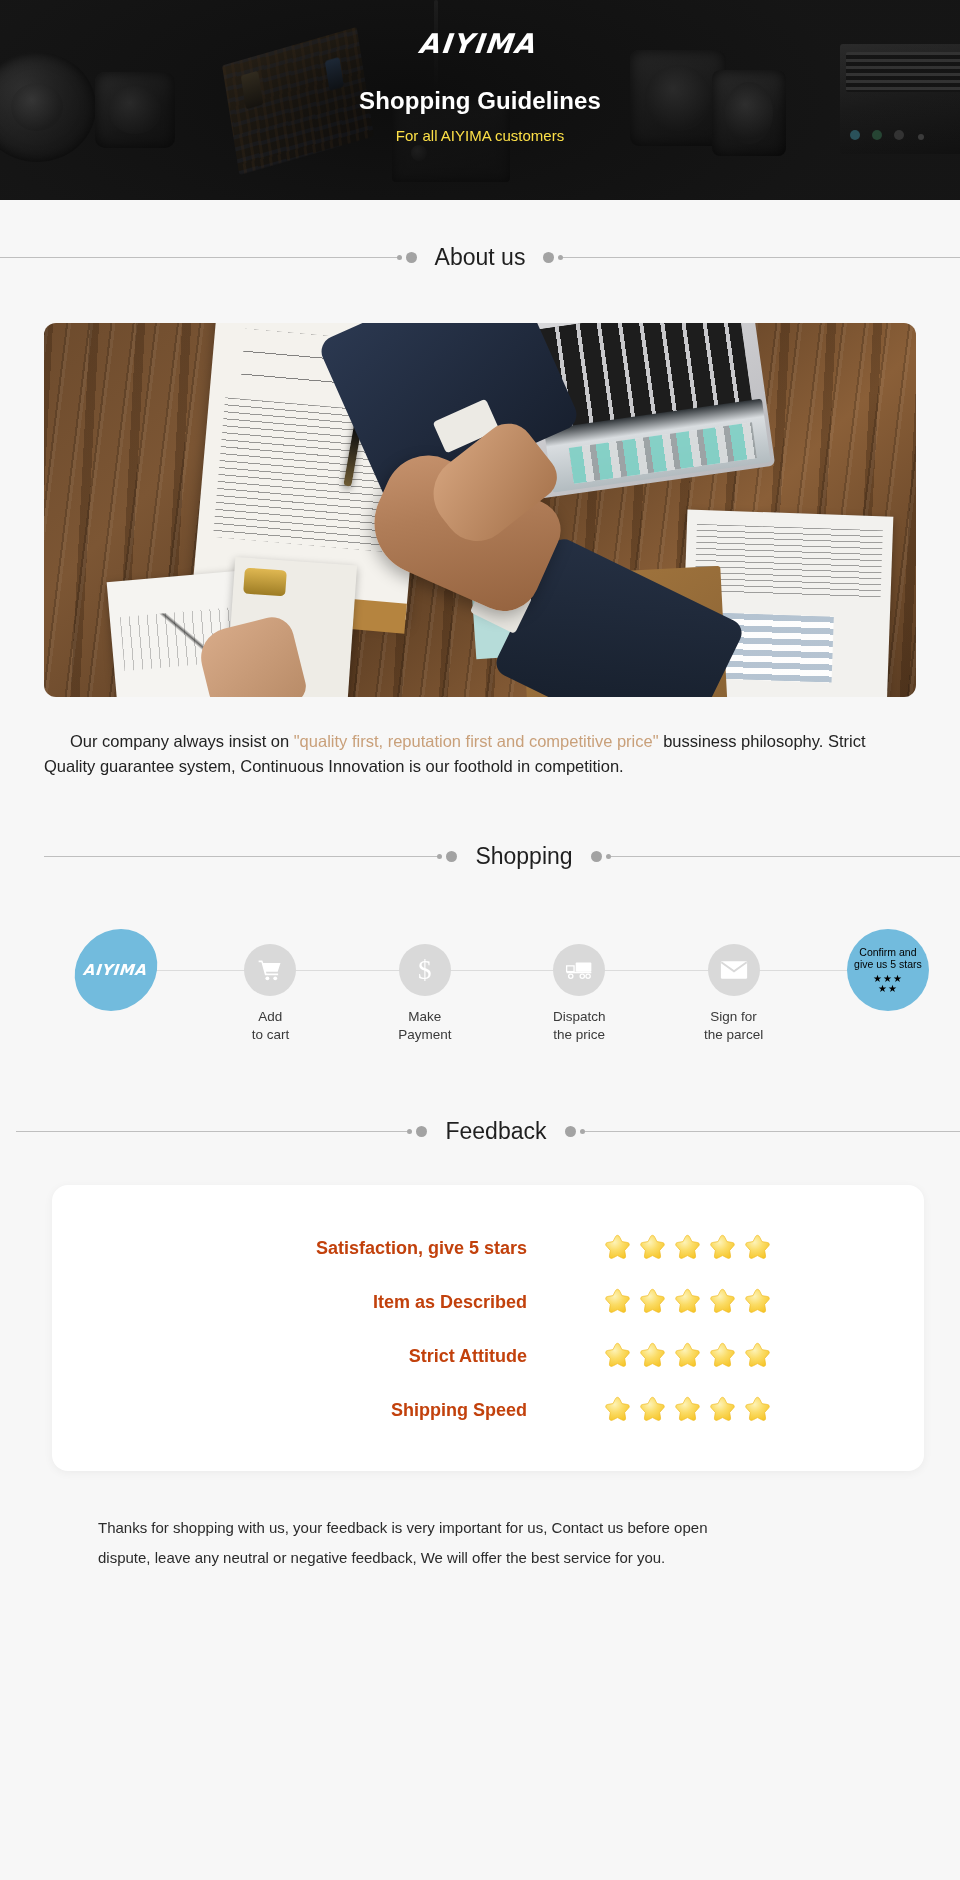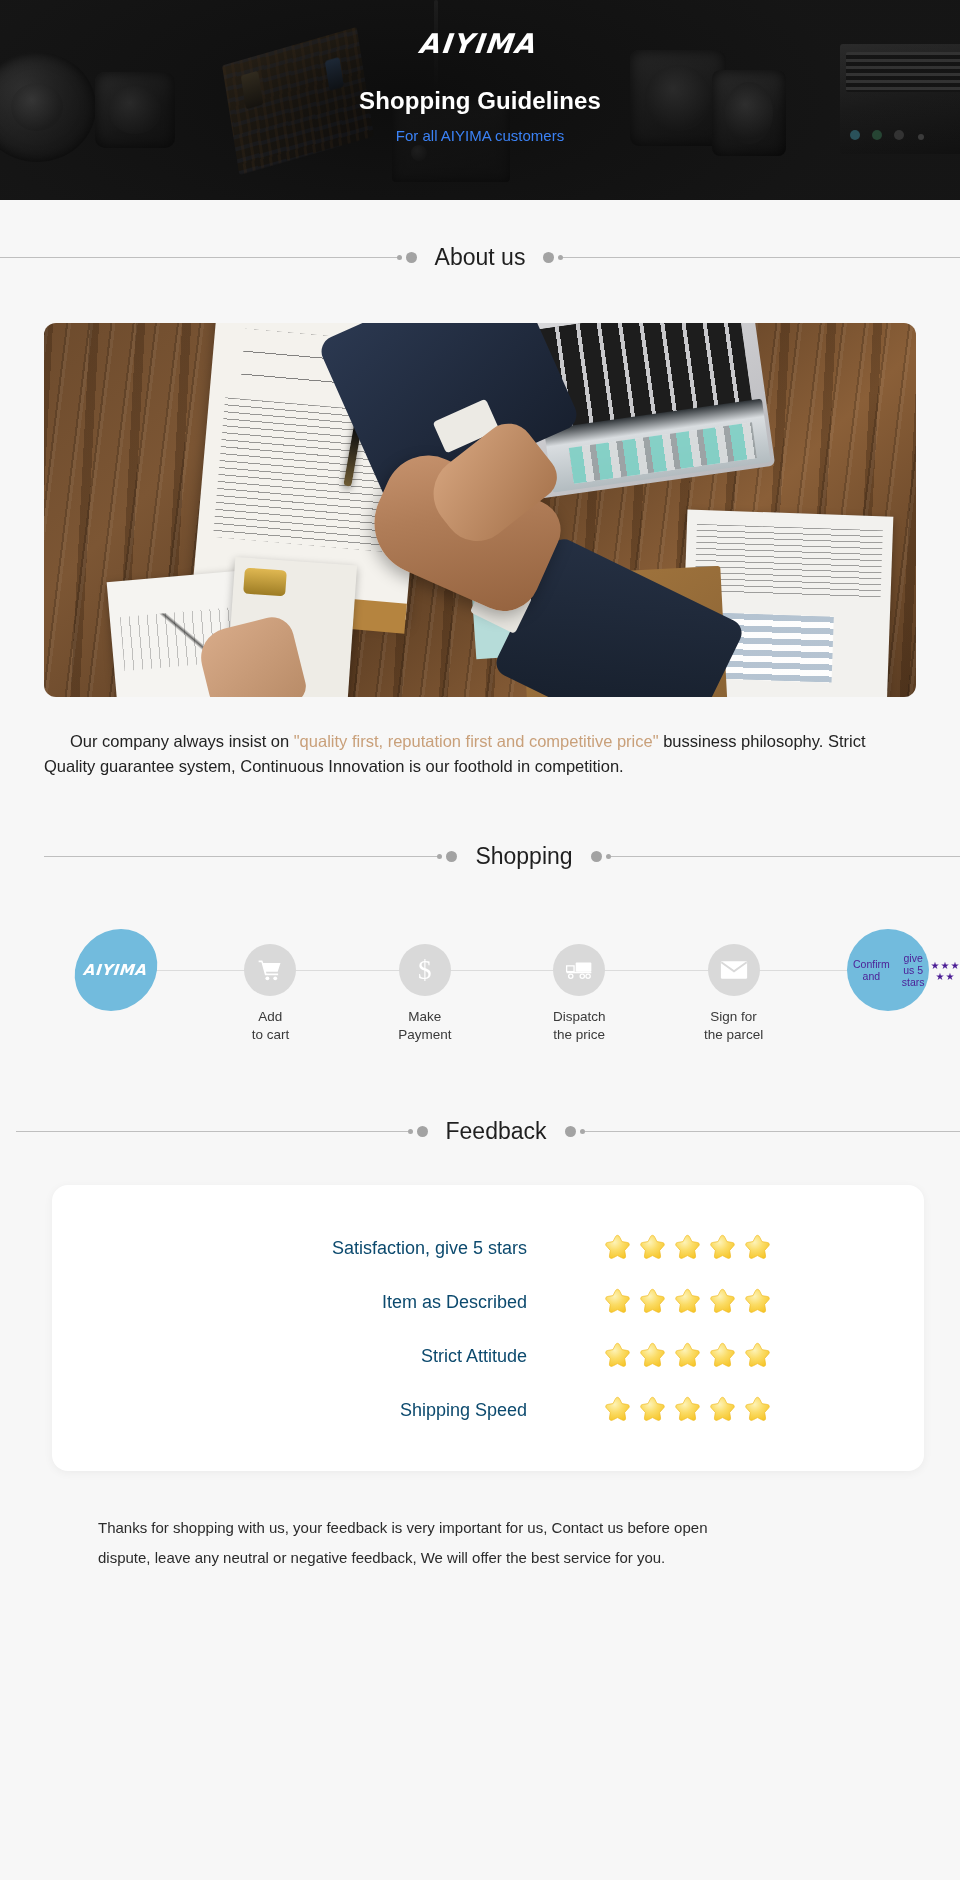--- a/index.html
+++ b/index.html
@@ -147,31 +147,31 @@
     font-family: "DejaVu Sans", sans-serif;
   }
   .banner-title {
     color: #ffffff;
     font-size: 24px;
     font-weight: bold;
     margin-top: 28px;
     letter-spacing: .1px;
   }
   .banner-sub {
-    color: #3b82f6;
+    color: #fde047;
     font-size: 15px;
     font-weight: normal;
     margin-top: 12px;
   }
 
   
   .section-head {
     display: flex;
     align-items: center;
-    justify-content: space-between;
+    justify-content: flex-end;
     width: 960px;
   }
   .sh-line {
     flex: 1;
     height: 1px;
     background: #bfbfbf;
   }
   .sh-dot-sm {
     width: 5px; height: 5px; border-radius: 50%;
     background: #a8a8a8; flex: none;
@@ -419,21 +419,21 @@
     width: 82px; height: 82px;
     background: #72bbdd;
     margin-top: 7px;
   }
   .step-first .step-circle {
     color: #fff; font-size: 15px; font-weight: bold; font-style: italic;
     letter-spacing: .6px; transform: skewX(-7deg);
     font-family: "DejaVu Sans", sans-serif;
   }
   .step-last .step-circle {
-    flex-direction: row; color: #4c1d95; line-height: 1.18; justify-content: space-between;
+    flex-direction: column; color: #000000; line-height: 1.18;
   }
   .star-cta { font-size: 10.5px; text-align: center; padding: 0 6px; font-weight: normal; }
   .star-rows { margin-top: 3px; text-align: center; }
   .star-rows div { font-size: 10px; letter-spacing: 1px; line-height: 1.05; }
   .step-label {
     margin-top: 12px;
     font-size: 13.5px;
     color: #3a3a3a;
     text-align: center;
     line-height: 1.32;
@@ -455,22 +455,22 @@
   .fb-row {
     display: flex;
     align-items: center;
     height: 54px;
   }
   .fb-label {
     width: 475px;
     text-align: right;
     padding-right: 0;
     font-size: 18px;
-    font-weight: normal;
-    color: #0c4a6e;
+    font-weight: bold;
+    color: #c2410c;
   }
   .fb-stars {
     margin-left: 75px;
     display: flex;
     gap: 4px;
   }
   .star-glyph {
     width: 31px; height: 31px;
     display: block;
   }

